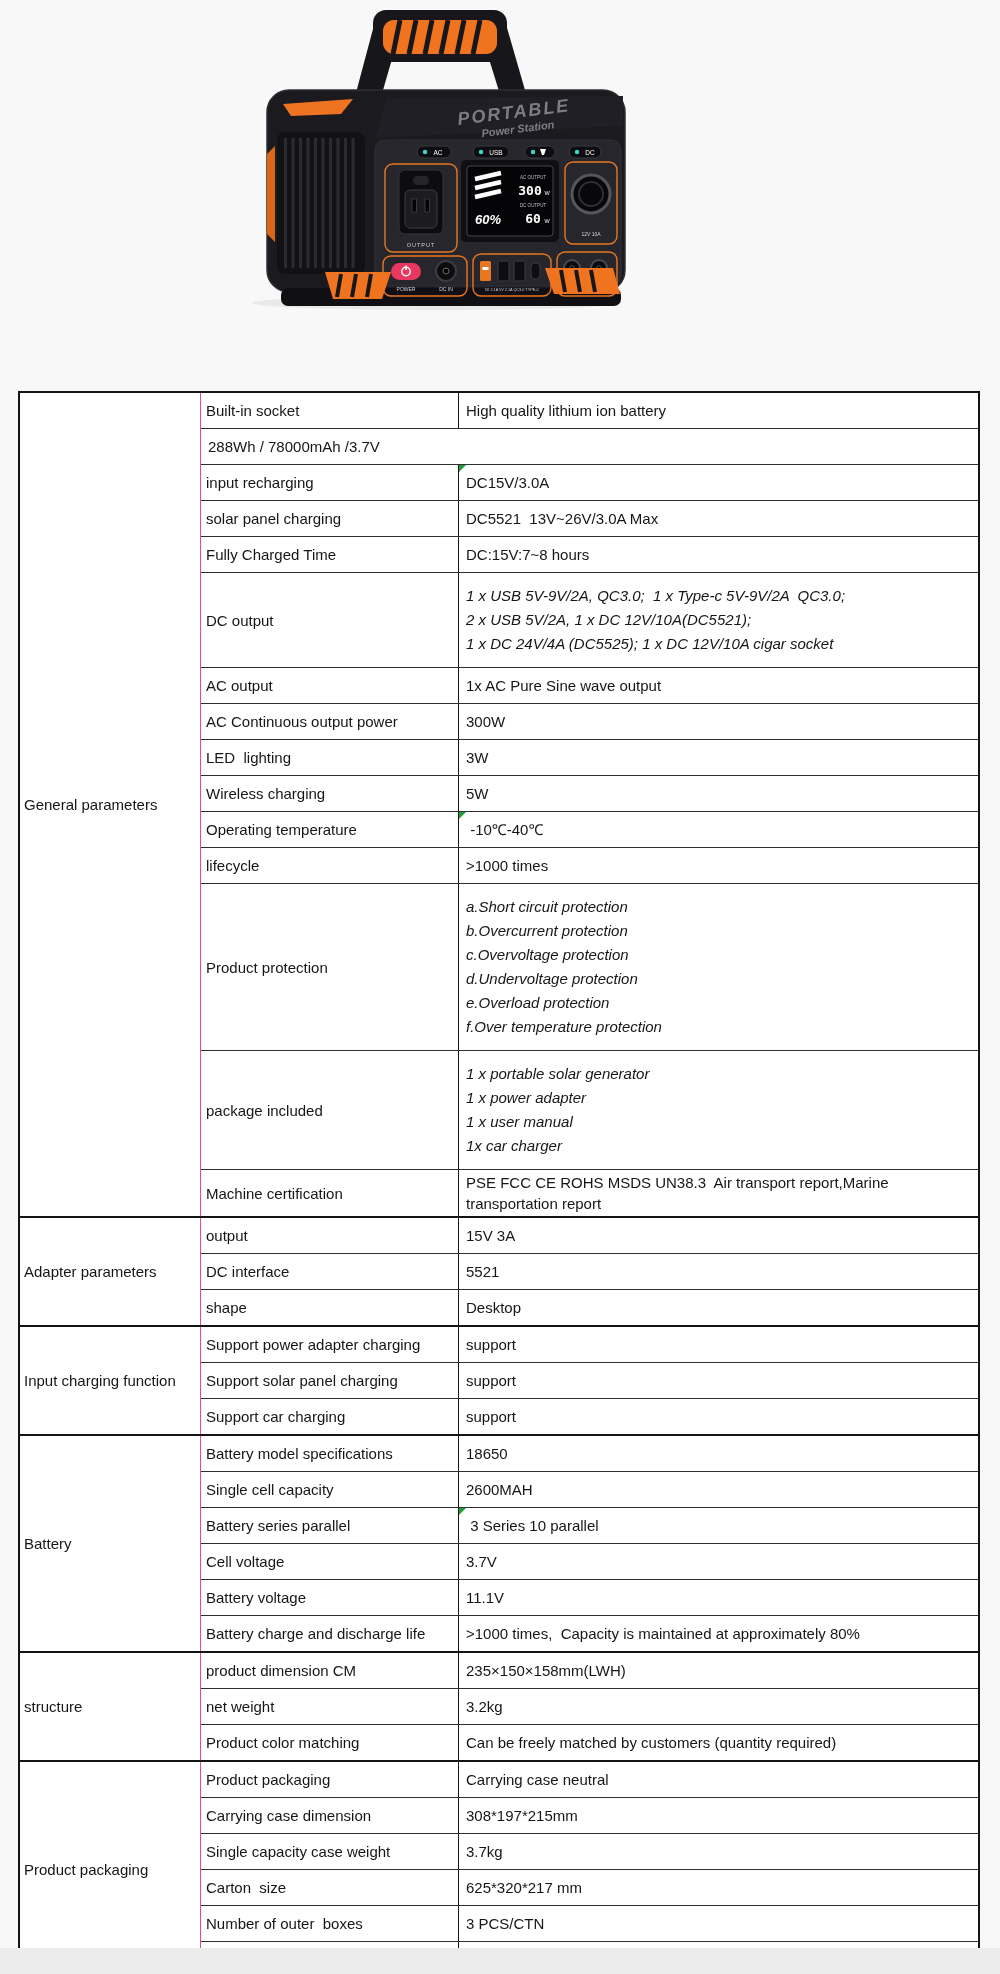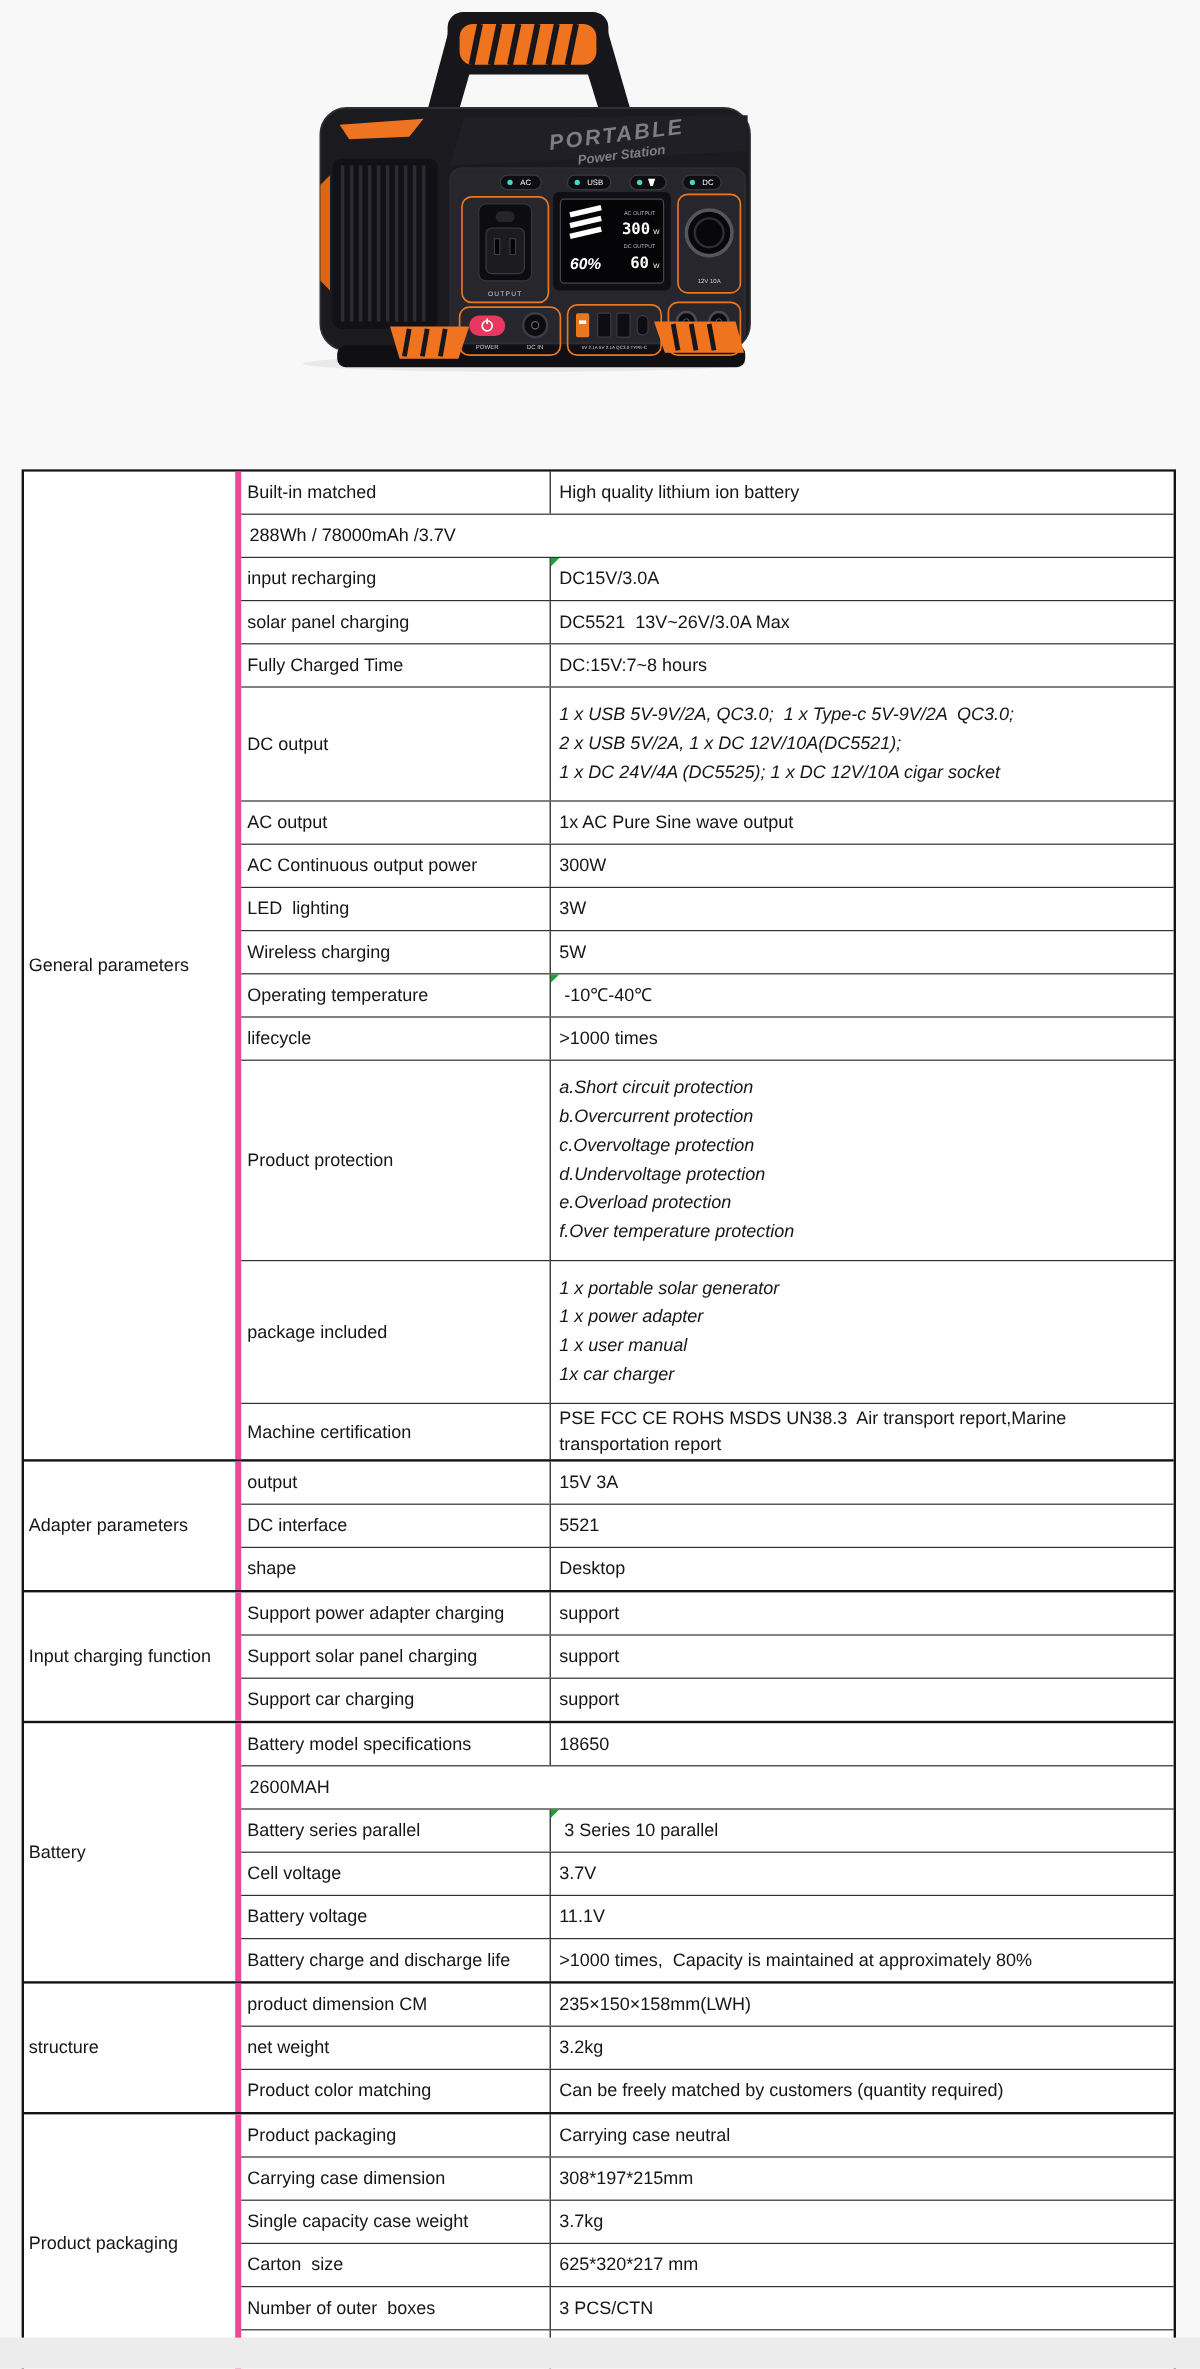--- a/index.html
+++ b/index.html
@@ -13,21 +13,21 @@
   .photo-area svg{position:absolute;left:225px;top:2px;}
   .spec-table{
     margin-left:18px;width:962px;box-sizing:border-box;
     border:2px solid #141414;background:#ffffff;
     font-size:15px;
   }
   .tgroup{display:flex;}
   .tgroup + .tgroup{border-top:2px solid #141414;}
   .gcell{
     flex:0 0 181px;width:181px;box-sizing:border-box;
-    border-right:5px solid #ec4899;
+    border-right:1px solid #ec4899;
     padding:3px 4px;display:flex;align-items:center;
     white-space:pre-wrap;line-height:20px;
   }
   .grows{flex:1;display:flex;flex-direction:column;}
   .prow{display:flex;min-height:35px;}
   .prow + .prow{border-top:1px solid #303030;}
   .pcell{
     flex:0 0 258px;width:258px;box-sizing:border-box;
     border-right:1px solid #141414;
     padding:2px 5px;display:flex;align-items:center;
@@ -195,21 +195,21 @@
       </g>
     </g>
   </svg>
 </div>
 
 <div class="spec-table">
     <div class="tgroup">
       <div class="gcell">General parameters</div>
       <div class="grows">
         <div class="prow">
-          <div class="pcell">Built-in matched</div>
+          <div class="pcell">Built-in socket</div>
           <div class="vcell">High quality lithium ion battery</div>
         </div>
         <div class="prow">
           <div class="vcell">288Wh / 78000mAh /3.7V</div>
         </div>
         <div class="prow">
           <div class="pcell">input recharging</div>
           <div class="vcell">DC15V/3.0A<i class="note-marker"></i></div>
         </div>
         <div class="prow">
@@ -307,20 +307,21 @@
       </div>
     </div>
     <div class="tgroup">
       <div class="gcell">Battery</div>
       <div class="grows">
         <div class="prow">
           <div class="pcell">Battery model specifications</div>
           <div class="vcell">18650</div>
         </div>
         <div class="prow">
+          <div class="pcell">Single cell capacity</div>
           <div class="vcell">2600MAH</div>
         </div>
         <div class="prow">
           <div class="pcell">Battery series parallel</div>
           <div class="vcell"> 3 Series 10 parallel<i class="note-marker"></i></div>
         </div>
         <div class="prow">
           <div class="pcell">Cell voltage</div>
           <div class="vcell">3.7V</div>
         </div>

